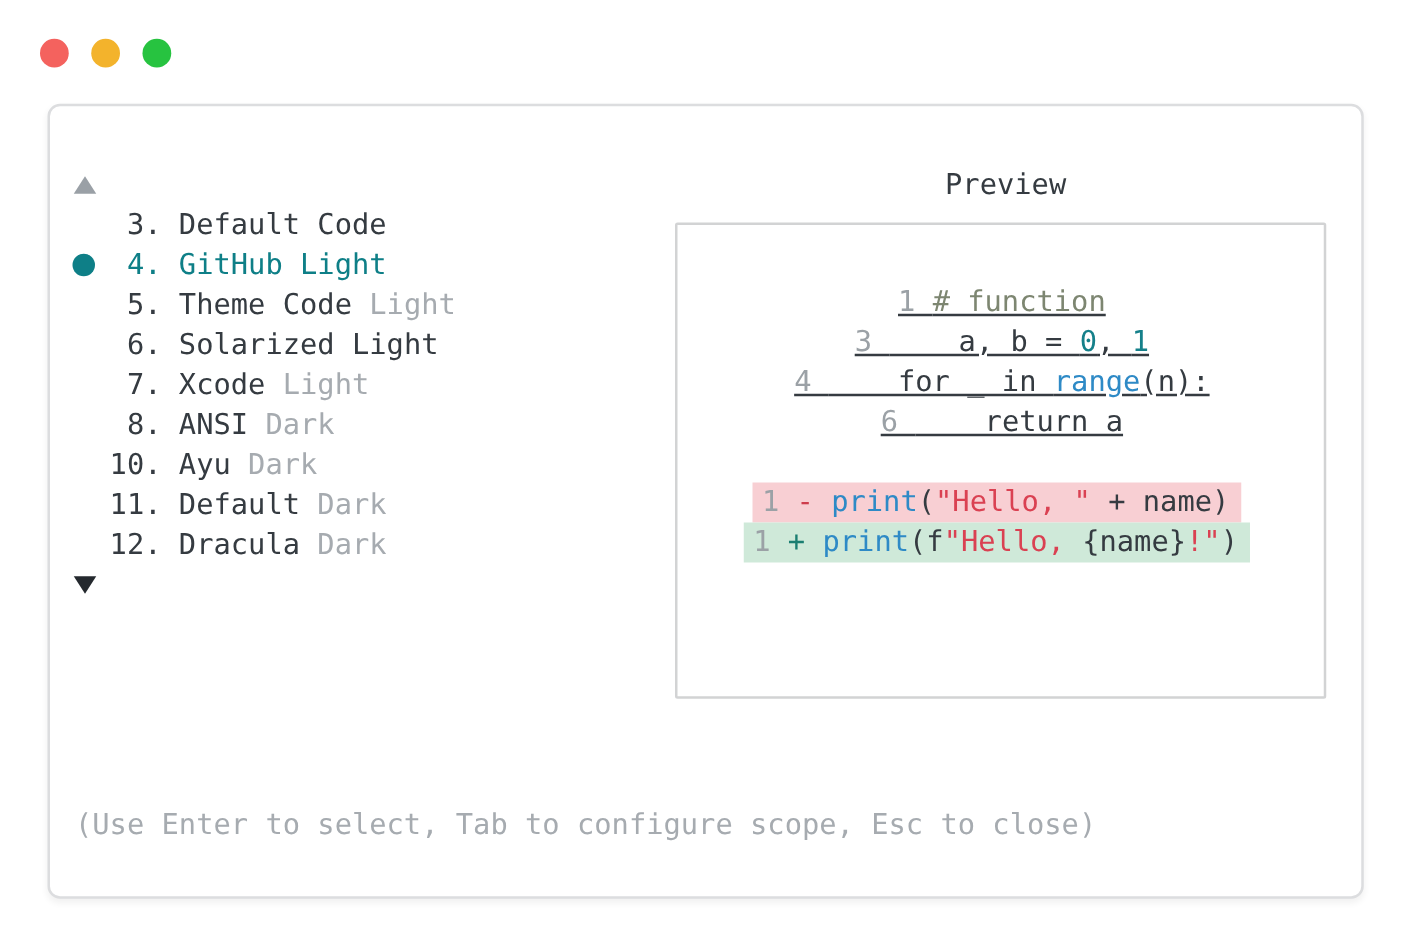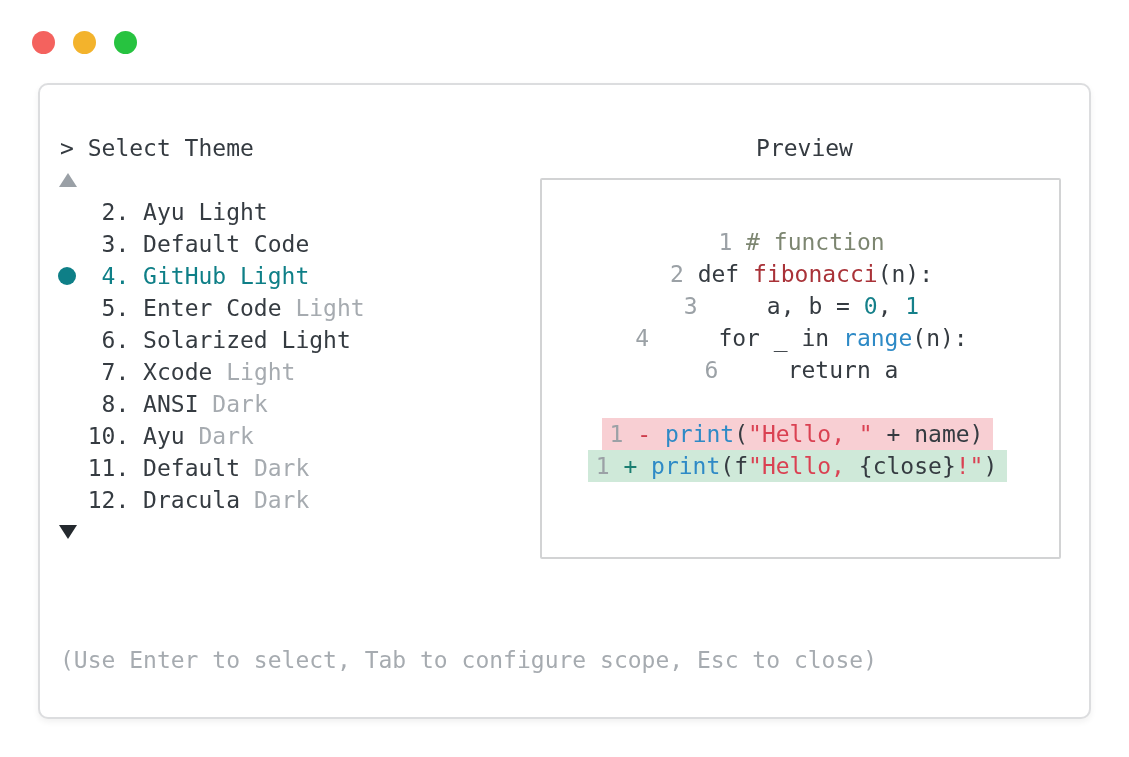--- a/index.html
+++ b/index.html
@@ -80,21 +80,21 @@
 
   .preview-box {
     margin-top: 14px;
     width: 521px; height: 381px;
     border: 2px solid #d2d3d4;
     border-radius: 2px;
     background: var(--bg);
     padding: 46px 14px 0 16px;
     overflow: hidden;
   }
-  .code-row { height: 32px; line-height: 32px; white-space: pre; }
+  .code-row { height: 32px; line-height: 32px; white-space: pre; text-decoration: underline; }
   .ln { color: var(--line-number-gray); }
   .hl { display: inline-block; padding: 0 10px 0 8px; margin-left: -8px; }
   .hl.removed { background: var(--removed-bg); }
   .hl.added { background: var(--added-bg); }
 
   .tk-plain  { color: var(--text-dark); }
   .tk-comment{ color: var(--comment-green); }
   .tk-func   { color: var(--function-red); }
   .tk-number { color: var(--number-teal); }
   .tk-call   { color: var(--call-blue); }
@@ -109,50 +109,47 @@
 
 <div class="traffic">
   <div class="light red"></div>
   <div class="light yellow"></div>
   <div class="light green"></div>
 </div>
 
 <div class="panel">
   <div class="columns">
     <div class="left-col">
-      <div class="row"><span class="prompt-caret">&gt;</span><span>Select Theme</span></div>
       <div class="scroll-row">
         <div class="tri-up"></div>
       </div>
       <div id="theme-list">
-          <div class="t-row"><span class="num">   2. </span><span>Ayu Light</span></div>
           <div class="t-row"><span class="num">   3. </span><span>Default Code</span></div>
           <div class="t-row selected"><span class="marker"></span><span class="num">   4. </span><span>GitHub Light</span></div>
-          <div class="t-row"><span class="num">   5. </span><span>Enter Code </span><span class="muted">Light</span></div>
+          <div class="t-row"><span class="num">   5. </span><span>Theme Code </span><span class="muted">Light</span></div>
           <div class="t-row"><span class="num">   6. </span><span>Solarized Light</span></div>
           <div class="t-row"><span class="num">   7. </span><span>Xcode </span><span class="muted">Light</span></div>
           <div class="t-row"><span class="num">   8. </span><span>ANSI </span><span class="muted">Dark</span></div>
           <div class="t-row"><span class="num">  10. </span><span>Ayu </span><span class="muted">Dark</span></div>
           <div class="t-row"><span class="num">  11. </span><span>Default </span><span class="muted">Dark</span></div>
           <div class="t-row"><span class="num">  12. </span><span>Dracula </span><span class="muted">Dark</span></div>
         </div>
       <div class="scroll-row">
         <div class="tri-down"></div>
       </div>
     </div>
     <div class="right-col">
       <div class="row">Preview</div>
       <div class="preview-box">
         <div id="code-lines">
             <div class="code-row"><span class="ln">1 </span><span class="tk-comment"># function</span></div>
-            <div class="code-row"><span class="ln">2 </span><span class="tk-plain">def </span><span class="tk-func">fibonacci</span><span class="tk-plain">(n):</span></div>
             <div class="code-row"><span class="ln">3 </span><span class="tk-plain">    a, b = </span><span class="tk-number">0</span><span class="tk-plain">, </span><span class="tk-number">1</span></div>
             <div class="code-row"><span class="ln">4 </span><span class="tk-plain">    for _ in </span><span class="tk-call">range</span><span class="tk-plain">(n):</span></div>
             <div class="code-row"><span class="ln">6 </span><span class="tk-plain">    return a</span></div>
             <div class="code-row"></div>
             <div class="code-row"><span class="hl removed"><span class="ln">1 </span><span class="tk-minus">- </span><span class="tk-call">print</span><span class="tk-plain">(</span><span class="tk-string">"Hello, "</span><span class="tk-plain"> + name)</span></span></div>
-            <div class="code-row"><span class="hl added"><span class="ln">1 </span><span class="tk-plus">+ </span><span class="tk-call">print</span><span class="tk-plain">(f</span><span class="tk-string">"Hello, </span><span class="tk-plain">{close}</span><span class="tk-string">!"</span><span class="tk-plain">)</span></span></div>
+            <div class="code-row"><span class="hl added"><span class="ln">1 </span><span class="tk-plus">+ </span><span class="tk-call">print</span><span class="tk-plain">(f</span><span class="tk-string">"Hello, </span><span class="tk-plain">{name}</span><span class="tk-string">!"</span><span class="tk-plain">)</span></span></div>
           </div>
       </div>
     </div>
   </div>
   <div class="hint">(Use Enter to select, Tab to configure scope, Esc to close)</div>
 </div>
 
 </body></html>

